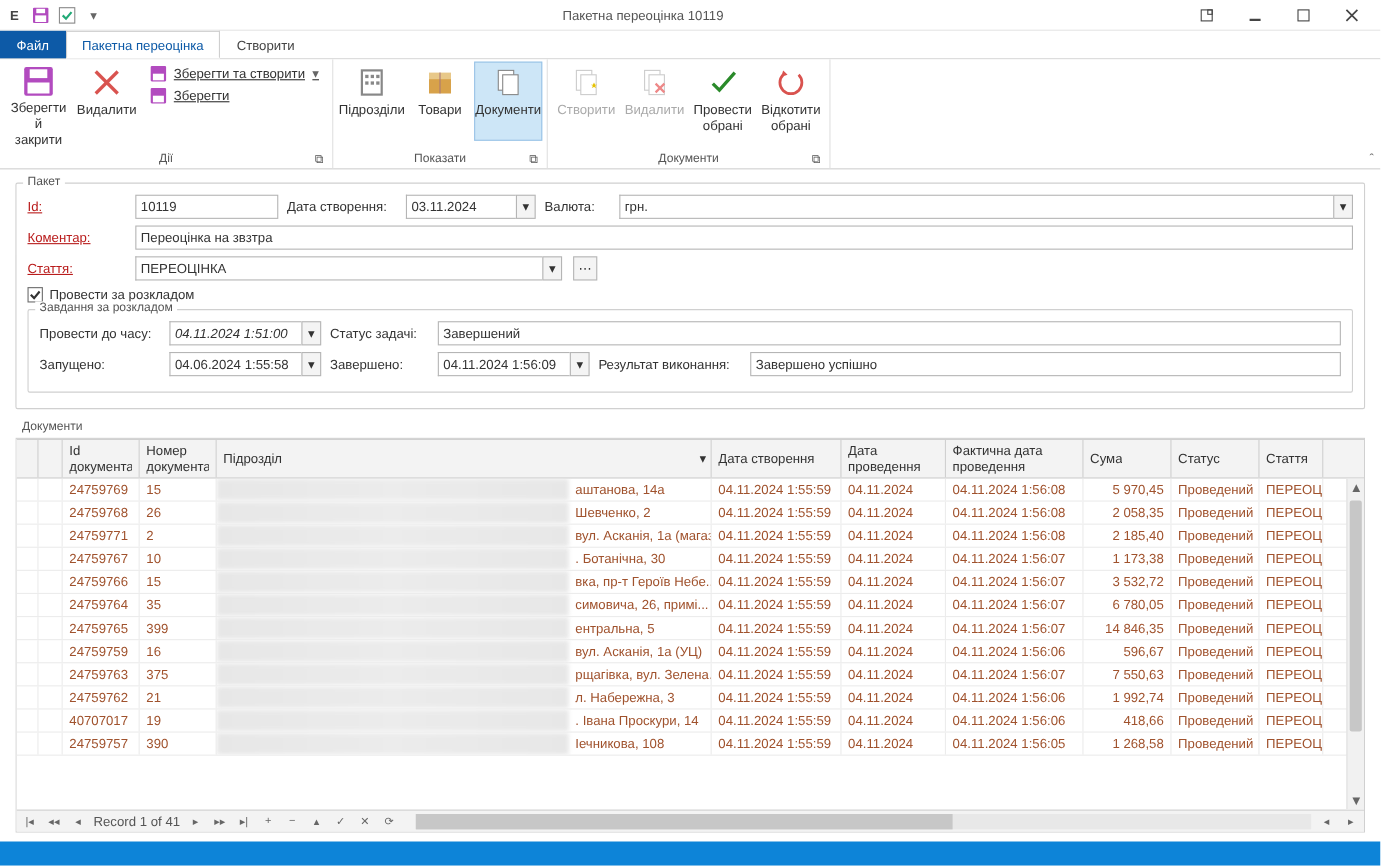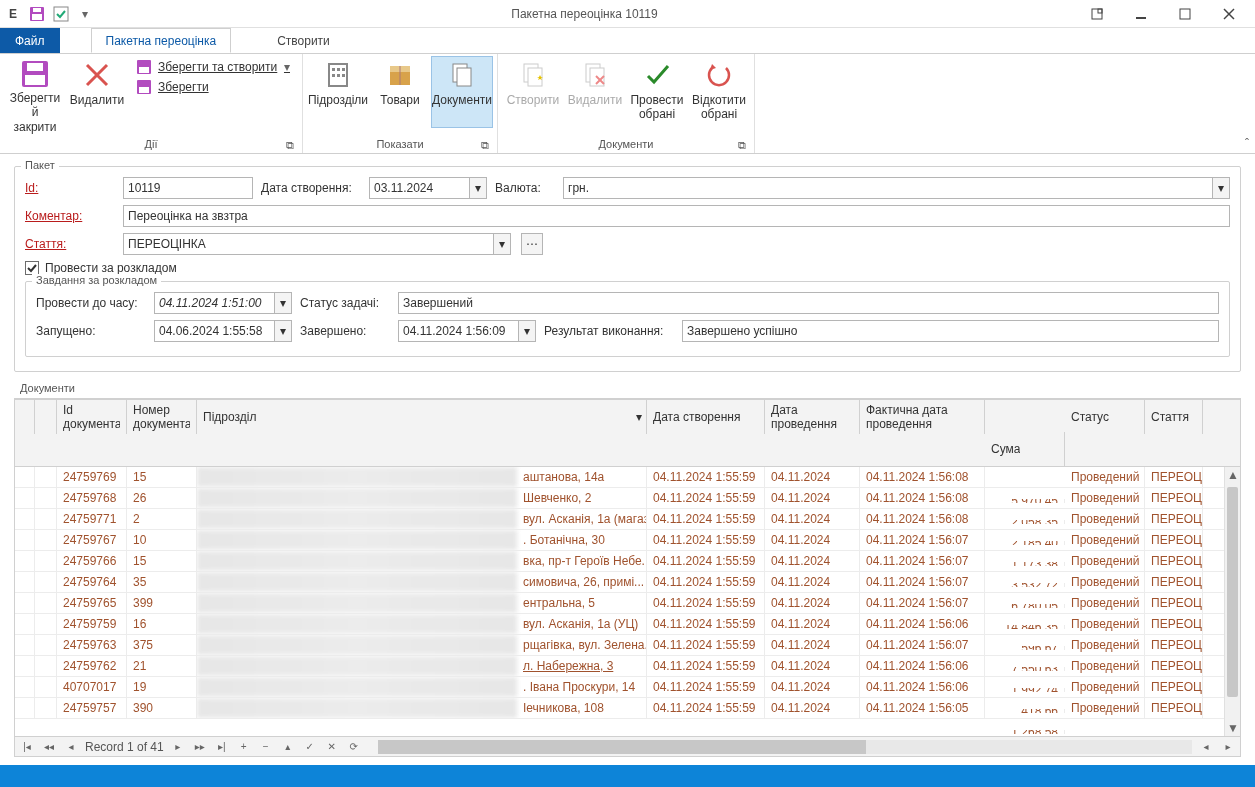--- a/index.html
+++ b/index.html
@@ -3,21 +3,21 @@
 <meta charset="utf-8">
 <style>
   * { box-sizing: border-box; }
   body { margin:0; font-family:"Segoe UI",Tahoma,Arial,sans-serif; font-size:12px; color:#333; background:#fff; width:1255px; height:787px; overflow:hidden; display:flex; flex-direction:column; }
   .title-bar { height:28px; background:#fff; display:flex; align-items:center; padding:0 4px; border-bottom:1px solid #e0e0e0; }
   .tb-left { display:flex; align-items:center; gap:6px; }
   .tb-left .qat { width:18px; height:18px; display:flex; align-items:center; justify-content:center; }
   .tb-title { flex:1; text-align:center; color:#555; }
   .tb-right { display:flex; gap:0; }
   .win-btn { width:44px; height:28px; display:flex; align-items:center; justify-content:center; color:#444;}
-  .tabstrip { height:26px; background:#fff; display:flex; border-bottom:1px solid #cfcfcf;gap:31px; }
+  .tabstrip { height:26px; background:#fff; display:flex; border-bottom:1px solid #cfcfcf; }
   .tab { padding:0 14px; display:flex; align-items:center; height:25px; border:1px solid transparent; cursor:pointer;}
   .tab.file { background:#0d5aa7; color:#fff; }
   .tab.active { border:1px solid #cfcfcf; border-bottom-color:#fff; background:#fff; color:#0d5aa7;}
   .tab.inactive { color:#444; }
   .ribbon { height:100px; background:#fff; border-bottom:1px solid #cfcfcf; display:flex; position:relative;}
   .group { display:flex; flex-direction:column; justify-content:space-between; border-right:1px solid #e0e0e0; padding:2px 4px 0 4px; }
   .group-buttons { display:flex; align-items:flex-start; }
   .big-btn { display:flex; flex-direction:column; align-items:center; justify-content:flex-start; padding:2px 6px; width:62px; text-align:center; line-height:1.2; height:72px; border:1px solid transparent;}
   .big-btn.active { background:#cde6f7; border:1px solid #9ac3e6;}
   .big-btn.disabled { color:#aaa; }
@@ -55,21 +55,21 @@
   .vscroll { position:absolute; right:0; top:0; bottom:0; width:16px; background:#f1f1f1; border-left:1px solid #e0e0e0;}
   .vscroll .thumb{ position:absolute; left:2px; right:2px; top:20px; height:210px; background:#c7c7c7; border-radius:2px;}
   .vscroll .arr{ width:16px; height:16px; display:flex; align-items:center; justify-content:center; color:#666;}
   .navbar { height:20px; border-top:1px solid #d0d0d0; background:#f3f3f3; display:flex; align-items:center; padding:0 4px; gap:6px; color:#555;}
   .nv { width:16px; height:16px; display:flex; align-items:center; justify-content:center; font-size:10px; color:#666;}
   .hsb { flex:1; position:relative; height:14px; background:#e8e8e8; margin-left:10px;}
   .hsb .hthumb { position:absolute; left:0; top:0; bottom:0; width:60%; background:#c7c7c7;}
   .bottom-bar { height:22px; background:#0d84d8; }
   
   .c-blank{width:20px; flex:0 0 20px;}
-  .c0{width:22px;} .c1{width:70px;} .c2{width:70px;} .c3{width:450px; position:relative;} .c4{width:118px;} .c5{width:95px;} .c6{width:125px;} .c7{width:80px;margin-top:32px;} .c8{width:80px;} .c9{width:58px;}
+  .c0{width:22px;} .c1{width:70px;} .c2{width:70px;} .c3{width:450px; position:relative;} .c4{width:118px;} .c5{width:95px;} .c6{width:125px;} .c7{width:80px;} .c8{width:80px;} .c9{width:58px;}
   .fhdr-drop{ position:absolute; right:4px; top:50%; transform:translateY(-50%);}
 </style>
 </head>
 <body>
 
 <div class="title-bar">
   <div class="tb-left">
     <span class="qat" style="font-weight:bold;color:#444;">E</span>
     <span class="qat">
         <svg width="16" height="16">
@@ -517,21 +517,21 @@
             <div class="gc c8">Проведений</div>
             <div class="gc c9">ПЕРЕОЦІН</div>
           </div>
           <div class="grid-row">
             <div class="gc c-blank"></div>
             <div class="gc c0"></div>
             <div class="gc c1">24759762</div>
             <div class="gc c2">21</div>
             <div class="gc c3 sub">
               <div class="blur-block"></div>
-              <span style="position:relative;margin-left:320px;text-decoration:underline;">л. Набережна, 3</span>
+              <span style="position:relative;margin-left:320px;">л. Набережна, 3</span>
             </div>
             <div class="gc c4">04.11.2024 1:55:59</div>
             <div class="gc c5">04.11.2024</div>
             <div class="gc c6">04.11.2024 1:56:06</div>
             <div class="gc c7 right">1 992,74</div>
             <div class="gc c8">Проведений</div>
             <div class="gc c9">ПЕРЕОЦІН</div>
           </div>
           <div class="grid-row">
             <div class="gc c-blank"></div>

